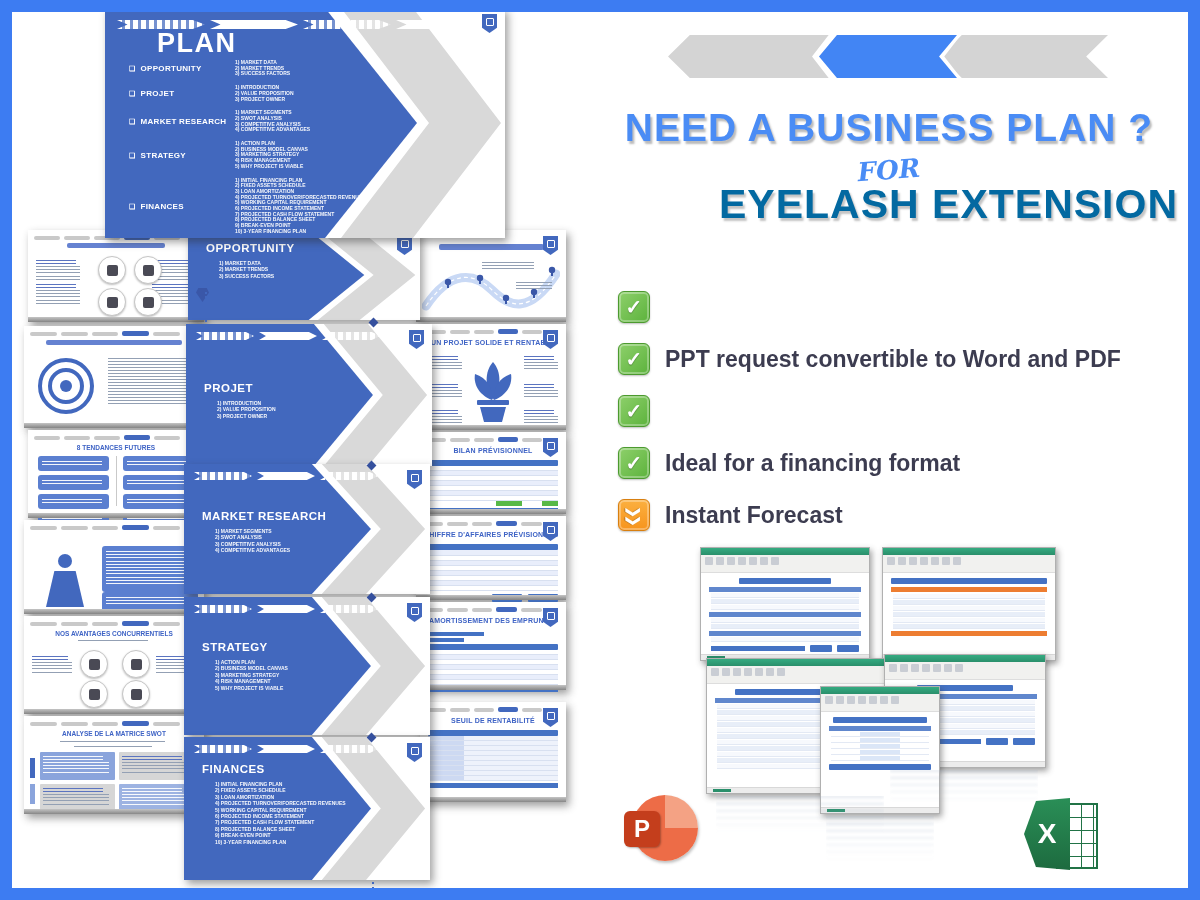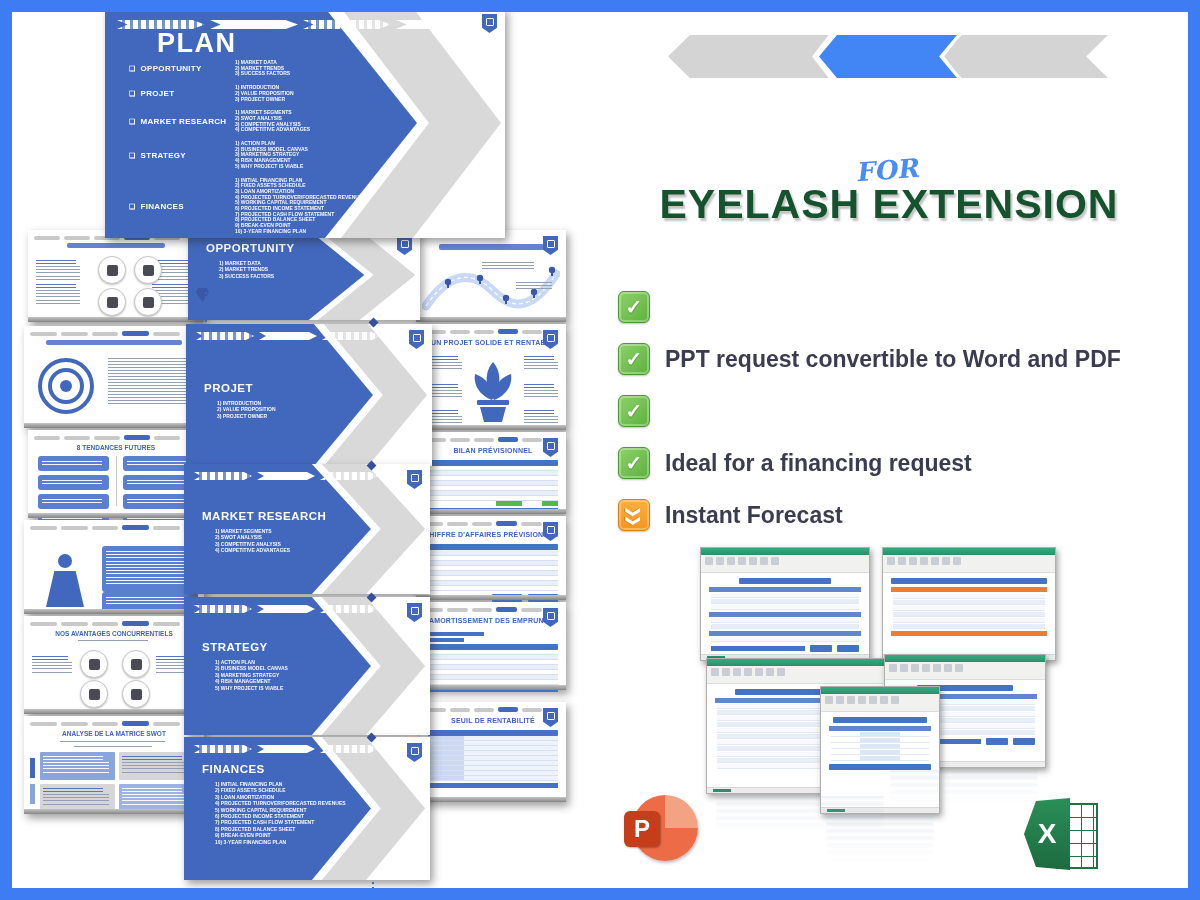--- a/index.html
+++ b/index.html
@@ -68,22 +68,22 @@
   #top-arrows{position:absolute;left:668px;top:31px;display:flex;align-items:center;}
   .arrowL{height:43px;clip-path:polygon(0 50%,13% 0,100% 0,87% 50%,100% 100%,13% 100%);background:#D4D4D4;}
   .aw1{width:168px;}
   .awrap{position:relative;width:152px;height:51px;margin:0 -24px;z-index:2;
       clip-path:polygon(0 50%,13% 0,100% 0,87% 50%,100% 100%,13% 100%);background:#fff;}
   .awrap .blue{position:absolute;left:7px;top:4px;width:138px;height:43px;background:#4285F4;}
   #headline{position:absolute;left:600px;top:106px;width:578px;text-align:center;font-size:39px;font-weight:bold;
       color:#4A8CF5;letter-spacing:1px;text-shadow:2px 3px 2px rgba(60,60,60,.35);}
   #forword{position:absolute;left:600px;top:155px;width:578px;text-align:center;font-size:26px;font-weight:bold;
       font-style:italic;color:#4A8CF5;font-family:"DejaVu Serif",serif;transform:rotate(-4deg);z-index:3;}
-  .subline{position:absolute;left:600px;width:578px;text-align:center;font-size:41px;font-weight:bold;
-      color:#14532d;letter-spacing:1px;text-shadow:2px 3px 2px rgba(60,60,60,.3);}
+  .subline{position:absolute;left:600px;width:578px;text-align:right;font-size:41px;font-weight:bold;
+      color:#0369a1;letter-spacing:1px;text-shadow:2px 3px 2px rgba(60,60,60,.3);}
   #sub1{top:181px;} #sub2{top:235px;}
   #features{position:absolute;left:618px;top:291px;display:flex;flex-direction:column;gap:20px;}
   .feature{display:flex;align-items:center;gap:15px;}
   .ficon{width:30px;height:30px;border-radius:6px;display:flex;align-items:center;justify-content:center;
       box-shadow:inset 0 0 0 2px rgba(255,255,255,.3),0 1px 2px rgba(0,0,0,.25);}
   .ficon.check{background:linear-gradient(135deg,#8ed06b,#5cb23c);border:1px solid #4c9a2f;}
   .ficon.dl{background:linear-gradient(#fbb040,#f7941d);border:1px solid #d87f10;}
   .fglyph{color:#fff;font-weight:bold;font-size:20px;line-height:1;text-shadow:0 1px 1px rgba(0,0,0,.3);}
   .dl .fglyph{transform:rotate(90deg);font-size:14px;letter-spacing:-3px;}
   .flabel{font-size:23px;font-weight:bold;color:#3C3C50;}
@@ -712,20 +712,21 @@
     </div>
 
   <div id="top-arrows">
     <span class="arrowL aw1"></span>
     <span class="awrap">
       <span class="blue arrowL" style="clip-path:polygon(0 50%,13% 0,100% 0,87% 50%,100% 100%,13% 100%);"></span>
     </span>
     <span class="arrowL aw1"></span>
   </div>
 
+  <div id="headline">NEED A BUSINESS PLAN ?</div>
   <div id="forword">FOR</div>
   <div id="sub1" class="subline">EYELASH EXTENSION</div>
 
   <div id="features">
       <div class="feature">
         <div class="ficon check">
           <span class="fglyph">✓</span>
         </div>
       </div>
       <div class="feature">
@@ -736,21 +737,21 @@
       </div>
       <div class="feature">
         <div class="ficon check">
           <span class="fglyph">✓</span>
         </div>
       </div>
       <div class="feature">
         <div class="ficon check">
           <span class="fglyph">✓</span>
         </div>
-        <div class="flabel">Ideal for a financing request</div>
+        <div class="flabel">Ideal for a financing format</div>
       </div>
       <div class="feature">
         <div class="ficon dl">
           <span class="fglyph">❯❯</span>
         </div>
         <div class="flabel">Instant Forecast</div>
       </div>
     </div>
 
   <div id="collage">

